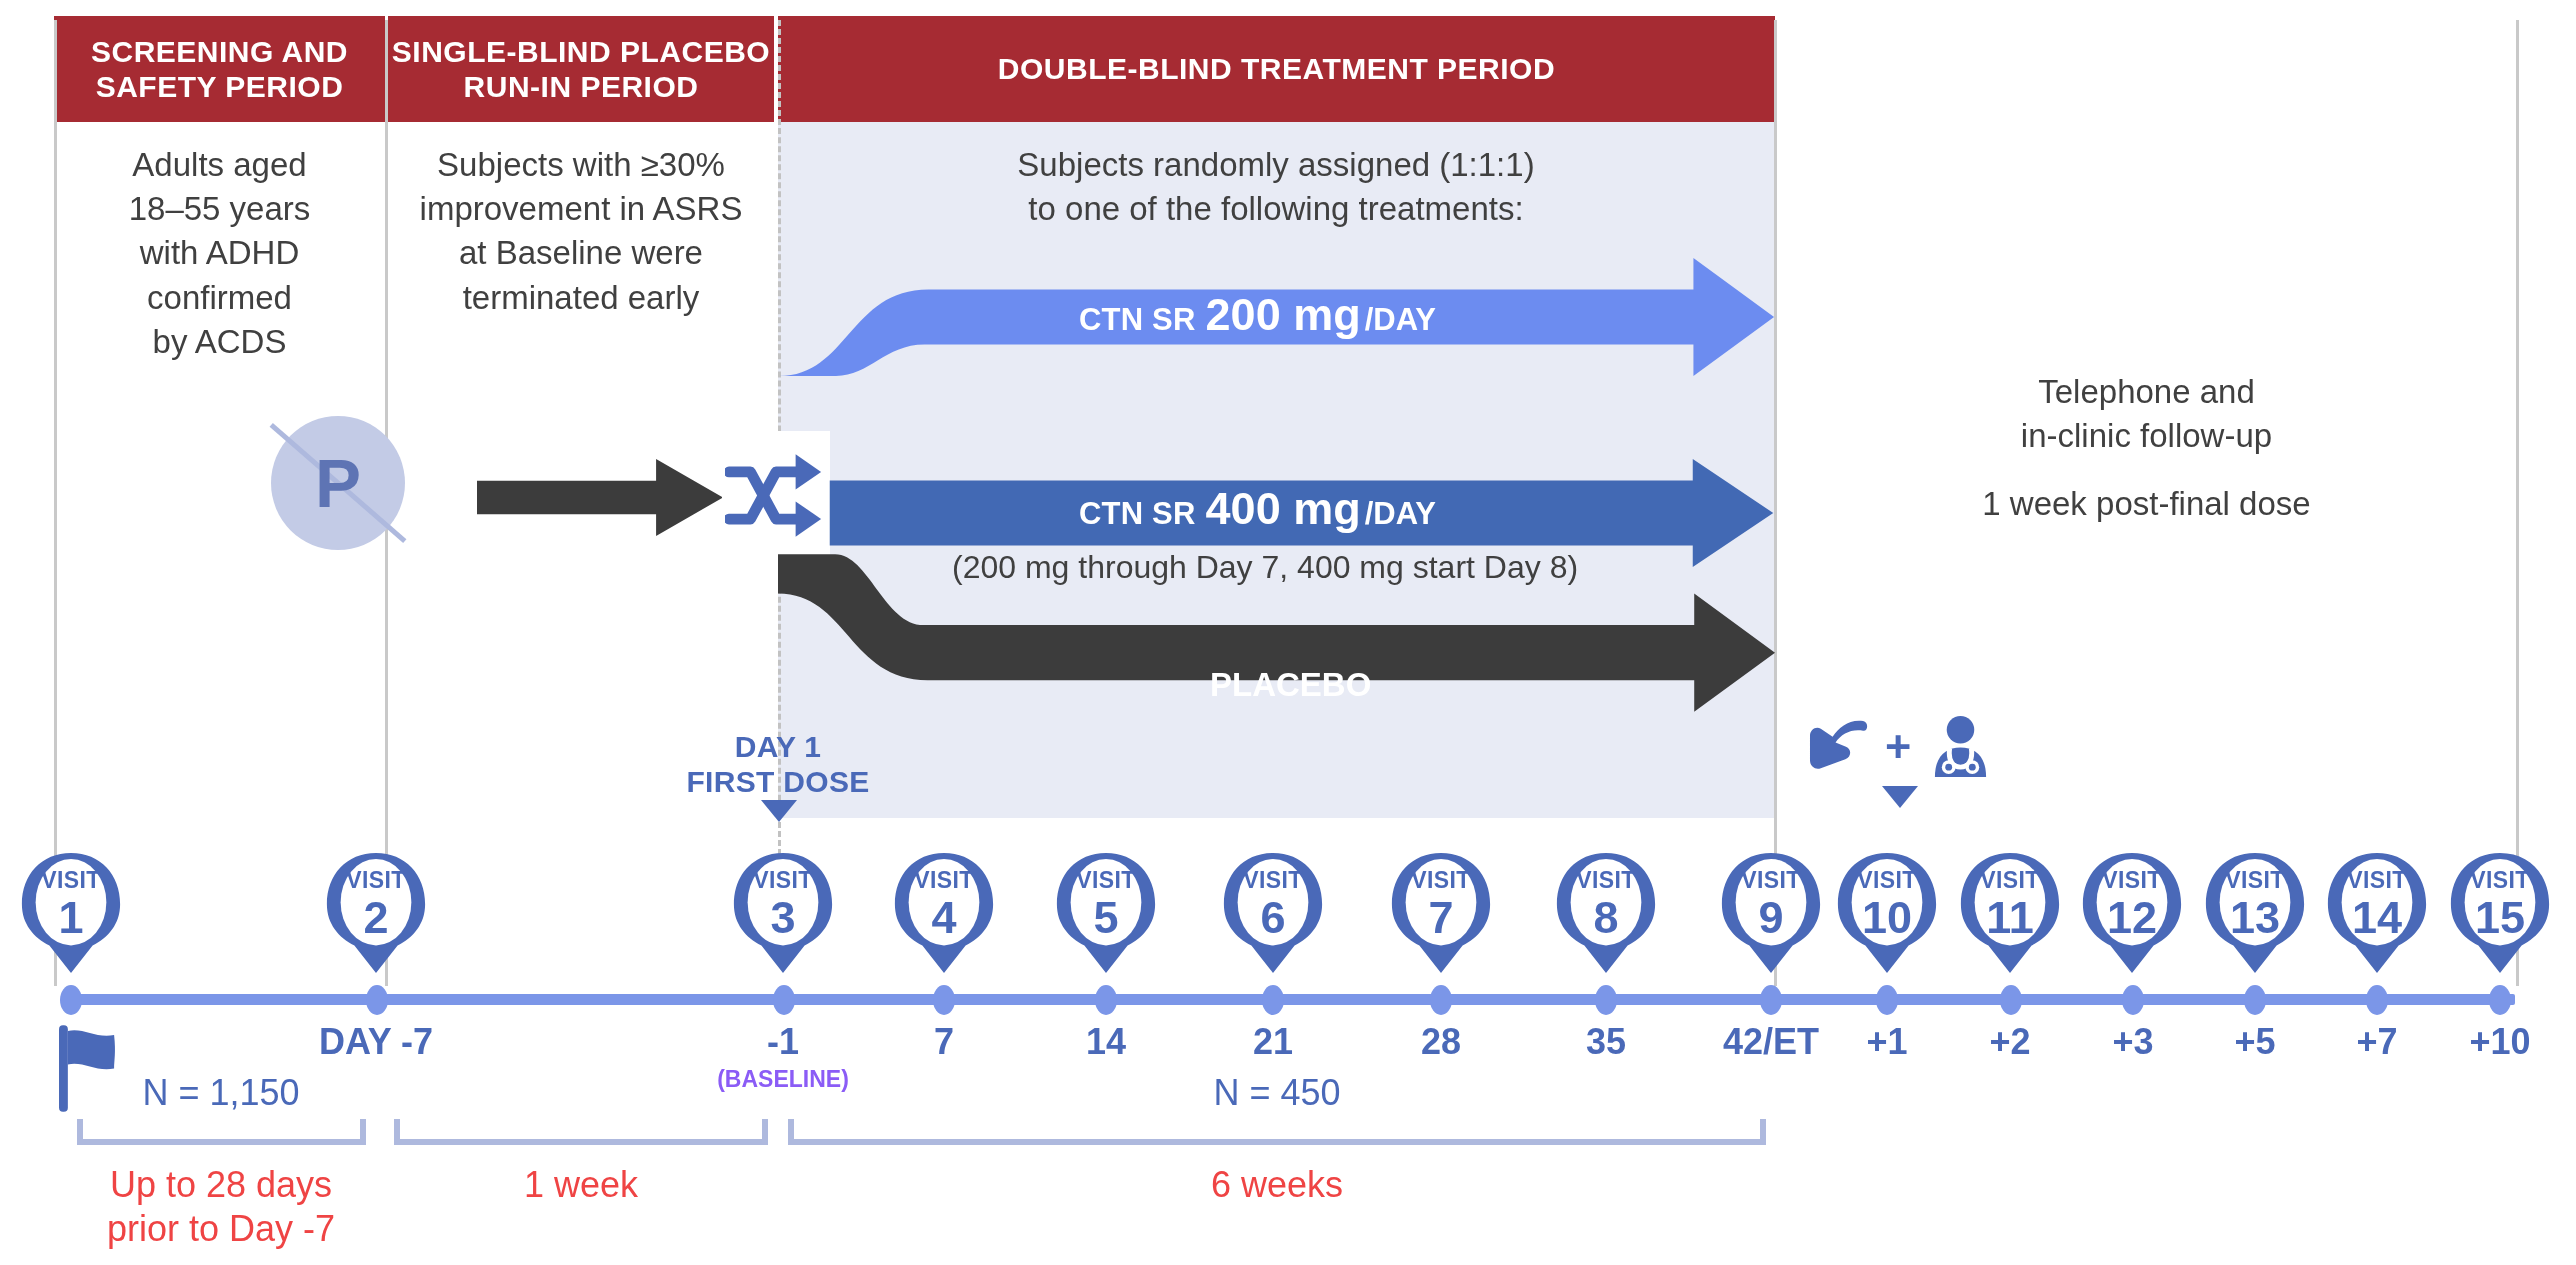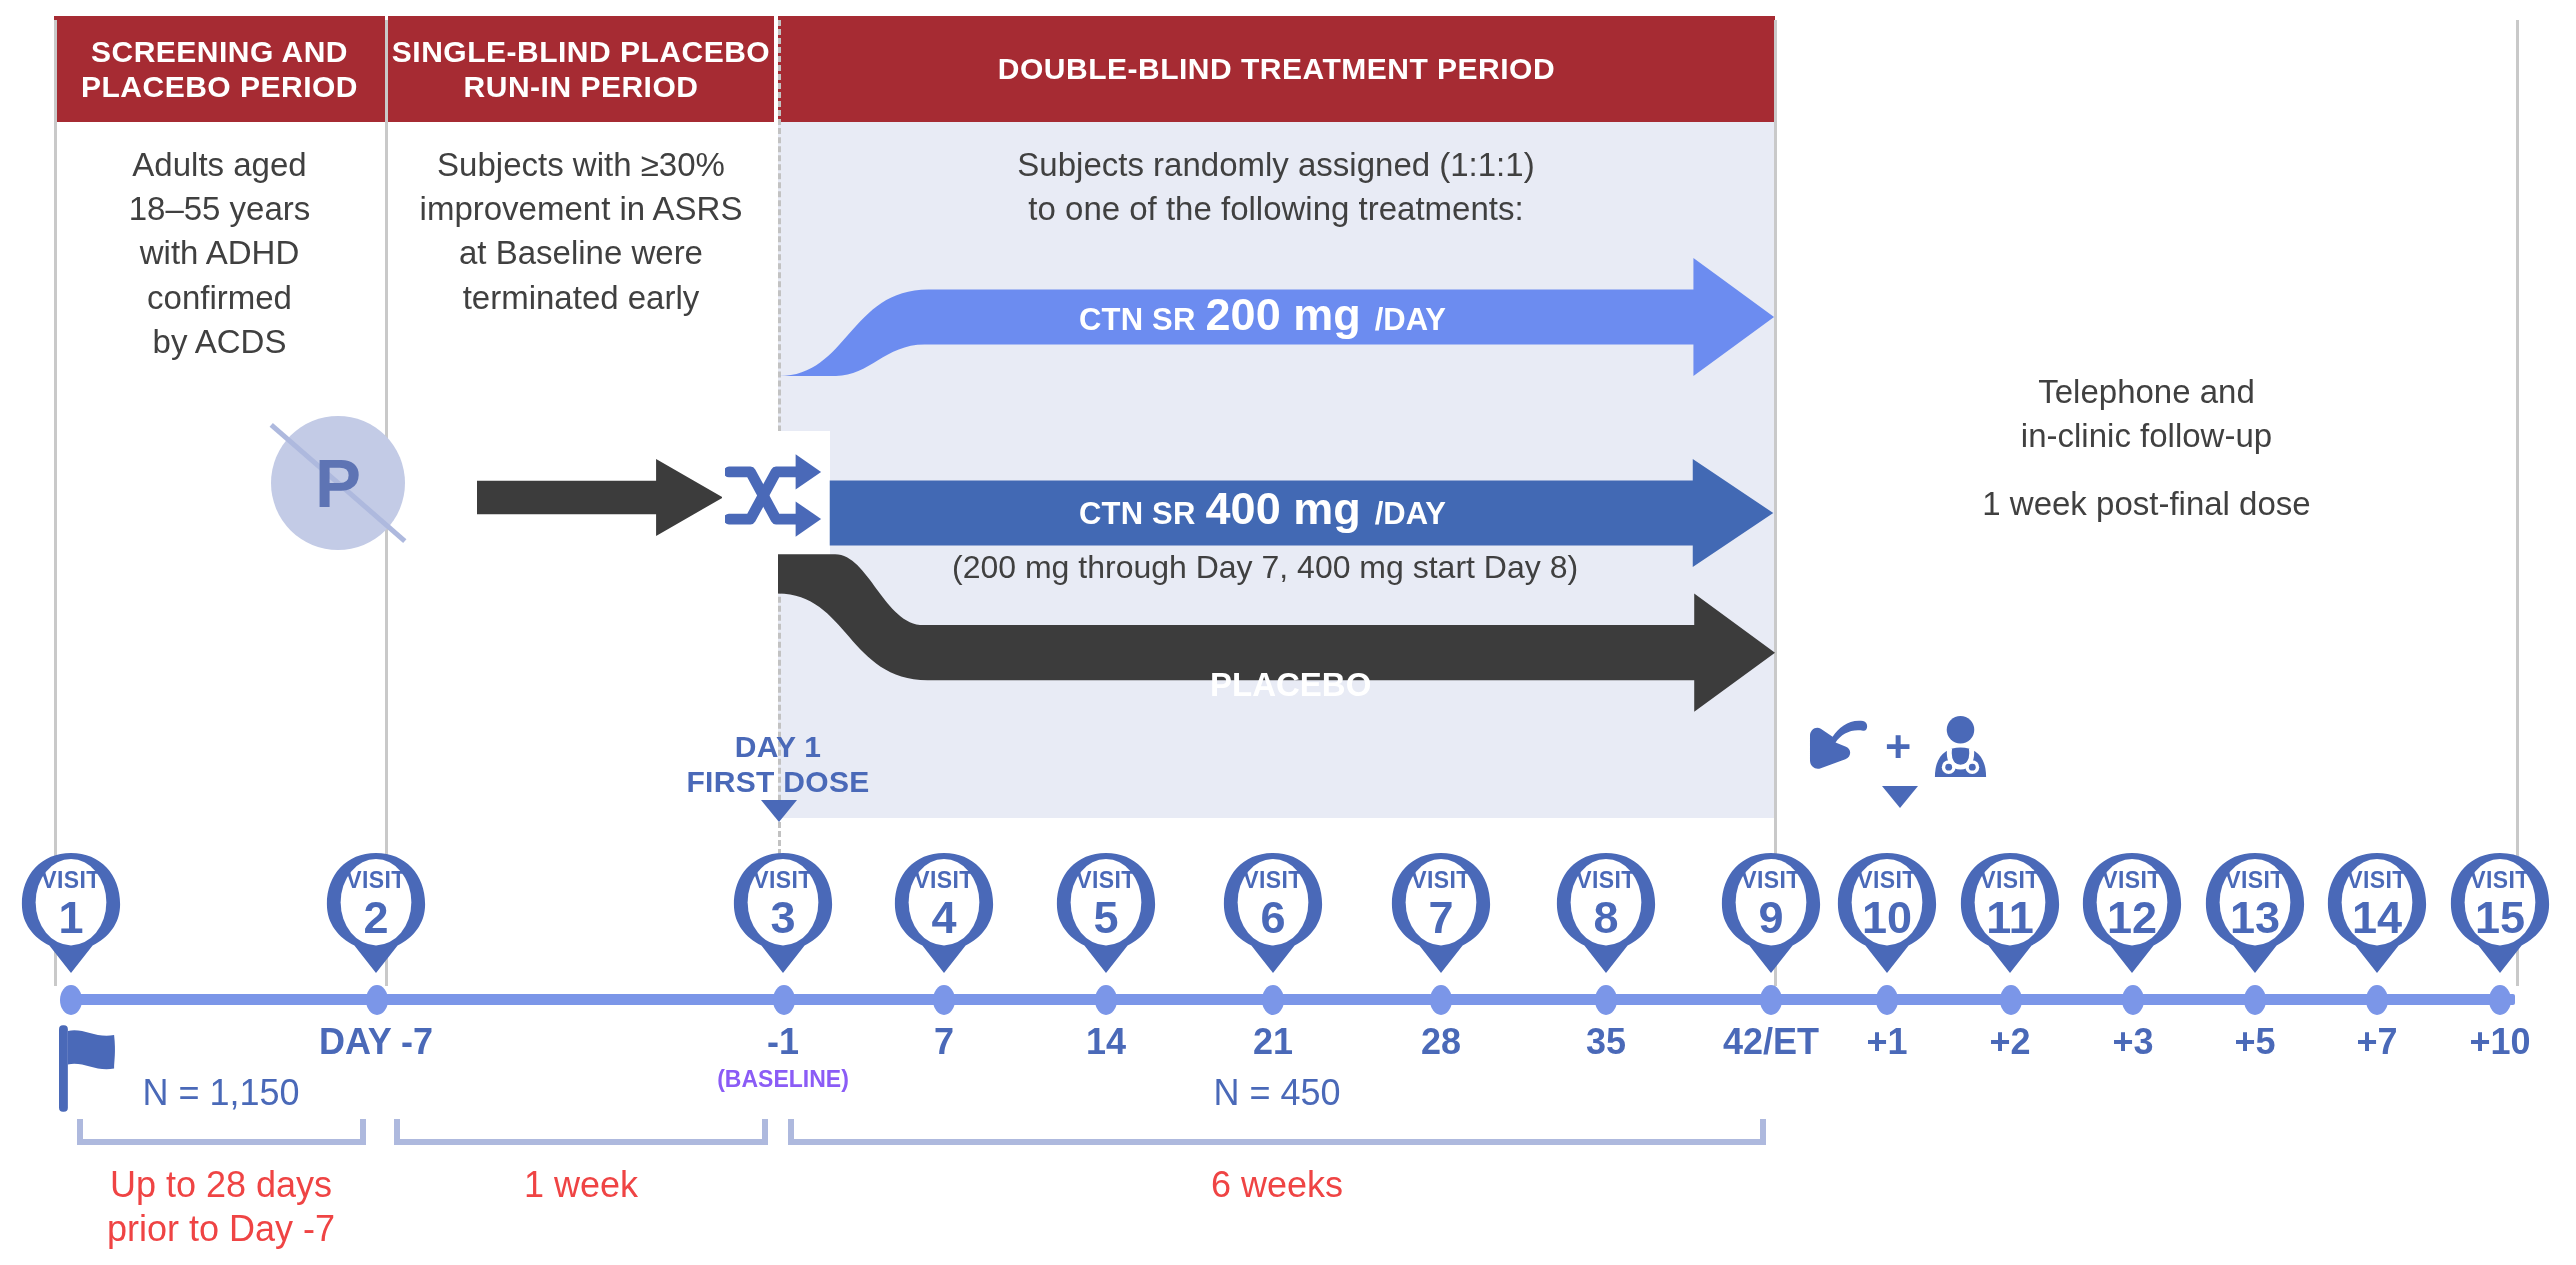--- a/index.html
+++ b/index.html
@@ -74,21 +74,21 @@
   }
 
   
   .arm { position: absolute; }
   .arm-label {
     position: absolute; color: #ffffff; font-weight: bold;
     white-space: nowrap; line-height: 1;
     display: flex; align-items: baseline;
   }
   .lbl-sm { font-size: 31px; letter-spacing: 0.2px; }
-  .lbl-lg { font-size: 45px; margin: 0 14px 0 10px; }
+  .lbl-lg { font-size: 45px; margin: 0 4px 0 10px; }
   .lbl-md { font-size: 31px; }
   .arm-note {
     position: absolute; color: #404040; font-size: 32px;
     white-space: nowrap;
   }
 
   
   .day1 {
     position: absolute; color: #4A69B8; font-weight: bold;
     font-size: 30px; text-align: center; line-height: 1.18;
@@ -155,21 +155,21 @@
   }
 </style>
 </head>
 <body>
 
 <div id="root">
 
   <div class="hdr" style="left:54px; top:16px; width:331px; height:106px;">
     <div>
       <span>SCREENING AND</span>
-      <span>PLACEBO PERIOD</span>
+      <span>SAFETY PERIOD</span>
     </div>
   </div>
 
   <div class="hdr" style="left:388px; top:16px; width:386px; height:106px;">
     <div>
       <span>SINGLE-BLIND PLACEBO</span>
       <span>RUN-IN PERIOD</span>
     </div>
   </div>
 

